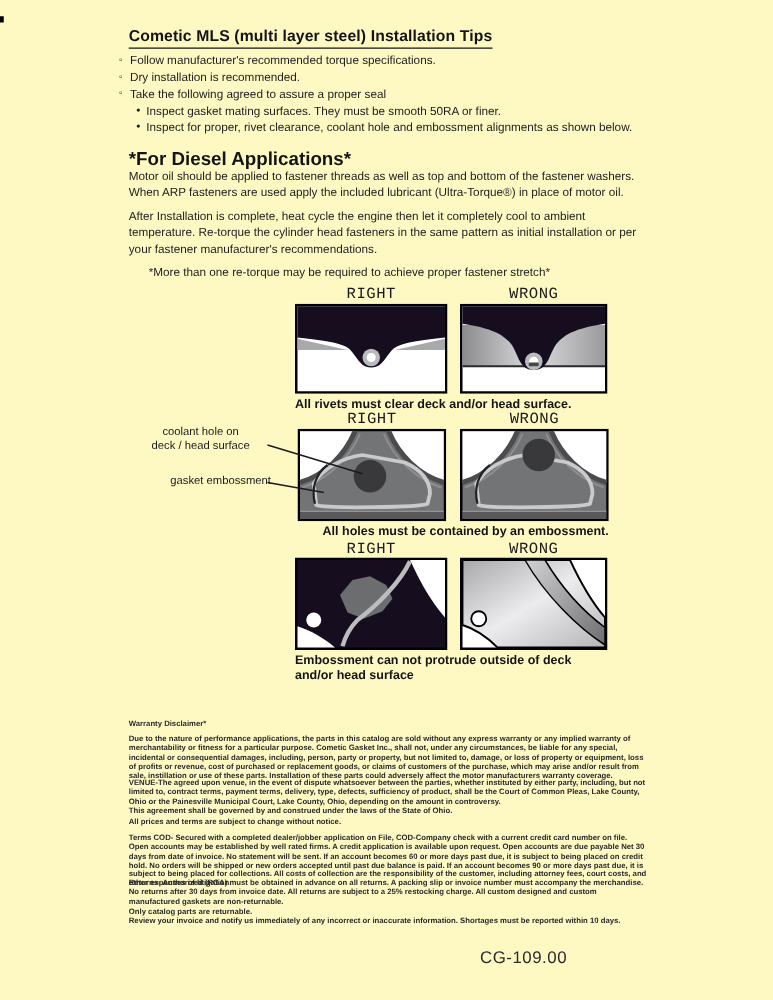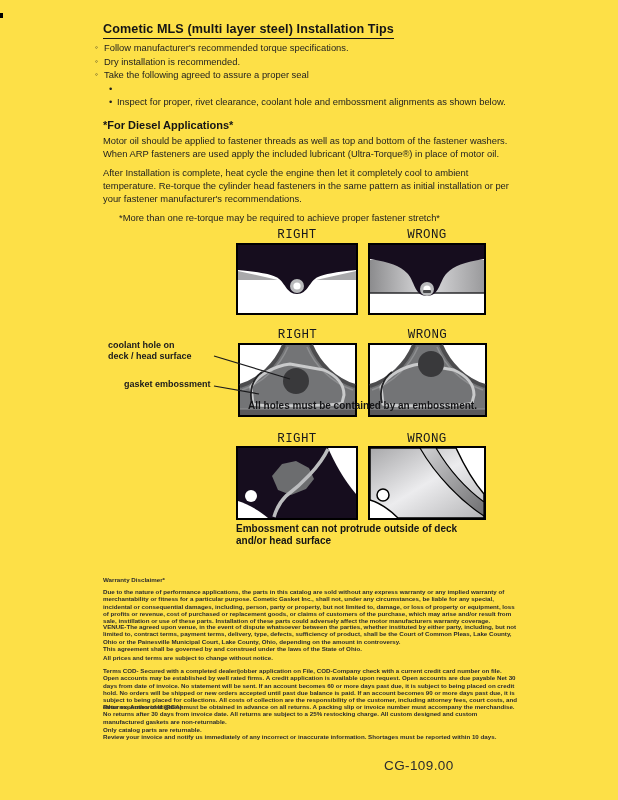--- a/index.html
+++ b/index.html
@@ -1,53 +1,53 @@
 <!DOCTYPE html>
 <html><head>
 <meta charset="utf-8">
 <style>
   html,body{margin:0;padding:0;background:#ffffff;}
-  #page{position:relative;width:618px;height:800px;background:#fde047;overflow:hidden;
+  #page{position:relative;width:618px;height:800px;background:#fef9c3;overflow:hidden;
         font-family:"Liberation Sans","DejaVu Sans",sans-serif;color:#1d1d1f;}
   .abs{position:absolute;}
   
   #regmark{left:0;top:13px;width:3px;height:5px;background:#000;}
   
   #title{left:103px;top:22px;font-size:12.6px;font-weight:bold;color:#141416;
          border-bottom:1.6px solid #141416;padding-bottom:2px;letter-spacing:0.1px;}
   
   #tips{left:95px;top:41px;width:470px;font-size:9.4px;line-height:13.6px;}
   .brow{display:flex;}
   .bm{width:9px;flex:none;font-size:8.5px;}
   .brow.sub{padding-left:14px;}
   .brow.sub .bm{width:8px;font-size:9.5px;}
   
-  #diesel-heading{left:103px;top:119px;font-size:11px;font-weight:bold;color:#141416;}
+  #diesel-heading{left:103px;top:119px;font-size:15px;font-weight:bold;color:#141416;}
   .para{left:103px;width:420px;font-size:9.4px;line-height:13.2px;}
   #diesel-para1{top:134px;}
   #diesel-para2{top:166px;}
   #retorque-note{top:211px;margin-left:16px;}
   
   .dlabel{font-size:12.5px;letter-spacing:0.4px;text-align:center;color:#1a1a1c;font-family:Liberation Mono, monospace;}
   .dcaption{font-size:10px;font-weight:bold;color:#141416;}
   .preline{white-space:pre-line;}
   .dbox{line-height:0;}
   
   #s1-right-label{left:236px;top:228px;width:122px;}
   #s1-wrong-label{left:368px;top:228px;width:118px;}
   #s1-right-box{left:236px;top:243px;}
   #s1-wrong-box{left:368px;top:243px;}
   #s1-caption{left:236px;top:318px;width:300px;}
   
   #s2-right-label{left:238px;top:328px;width:119px;}
   #s2-wrong-label{left:368px;top:328px;width:119px;}
   #s2-right-box{left:238px;top:343px;}
   #s2-wrong-box{left:368px;top:343px;}
-  #s2-caption{left:238px;top:400px;width:249px;text-align:center;}
-  .sidelabel{font-size:9px;line-height:11px;text-align:left;color:#1a1a1c;font-weight:bold;}
+  #s2-caption{left:238px;top:420px;width:249px;text-align:right;}
+  .sidelabel{font-size:9px;line-height:11px;text-align:center;color:#1a1a1c;}
   #coolant-label{left:108px;top:340px;width:105px;}
   #embossment-label{left:124px;top:379px;width:105px;}
   #leader-overlay{left:100px;top:330px;pointer-events:none;}
   
   #s3-right-label{left:236px;top:432px;width:122px;}
   #s3-wrong-label{left:368px;top:432px;width:118px;}
   #s3-right-box{left:236px;top:446px;}
   #s3-wrong-box{left:368px;top:446px;}
   #s3-caption{left:236px;top:523px;width:280px;line-height:12px;}
   
@@ -79,20 +79,21 @@
     <div class="brow">
       <span class="bm">◦</span>
       <span>Dry installation is recommended.</span>
     </div>
     <div class="brow">
       <span class="bm">◦</span>
       <span>Take the following agreed to assure a proper seal</span>
     </div>
     <div class="brow sub">
       <span class="bm">•</span>
+      <span>Inspect gasket mating surfaces.  They must be smooth 50RA or finer.</span>
     </div>
     <div class="brow sub">
       <span class="bm">•</span>
       <span>Inspect for proper, rivet clearance, coolant hole and embossment alignments as shown below.</span>
     </div>
   </div>
 
   <div id="diesel-heading" class="abs">*For Diesel Applications*</div>
   <div id="diesel-para2" class="abs para">After Installation is complete, heat cycle the engine then let it completely cool to ambient temperature. Re-torque the cylinder head fasteners in the same pattern as initial installation or per your fastener manufacturer's recommendations.</div>
   <div id="diesel-para1" class="abs para">Motor oil should be applied to fastener threads as well as top and bottom of the fastener washers. When ARP fasteners are used apply the included lubricant (Ultra-Torque®) in place of motor oil.</div>
@@ -122,20 +123,21 @@
       </defs>
       <rect x="1" y="1" width="116" height="70" fill="#ffffff" stroke="#000" stroke-width="2"></rect>
       <rect x="2" y="17" width="114" height="33" fill="url(#gw1)"></rect>
       <line x1="2" y1="50" x2="116" y2="50" stroke="#2a2a2c" stroke-width="1.5"></line>
       <path d="M2,2 H116 V16 C96,19 86,23 79,30 C71,38 72,53 59,53 C46,53 47,38 39,30 C32,23 22,19 2,16 Z" fill="#160d1e"></path>
       <circle cx="59" cy="46" r="7" fill="#b9babc"></circle>
       <circle cx="59" cy="46" r="3.6" fill="#ffffff"></circle>
       <rect x="55" y="47" width="8" height="3" rx="1" fill="#47474a"></rect>
     </svg>
   </div>
+  <div id="s1-caption" class="abs dcaption">All rivets must clear deck and/or head surface.</div>
 
   <div id="s2-right-label" class="abs dlabel">RIGHT</div>
   <div id="s2-wrong-label" class="abs dlabel">WRONG</div>
 
   <div id="coolant-label" class="abs sidelabel preline">coolant hole on
 deck / head surface</div>
   <div id="embossment-label" class="abs sidelabel">gasket embossment</div>
 
   <div id="s2-right-box" class="abs dbox">
     <svg width="119" height="74" viewBox="0 0 119 74">

